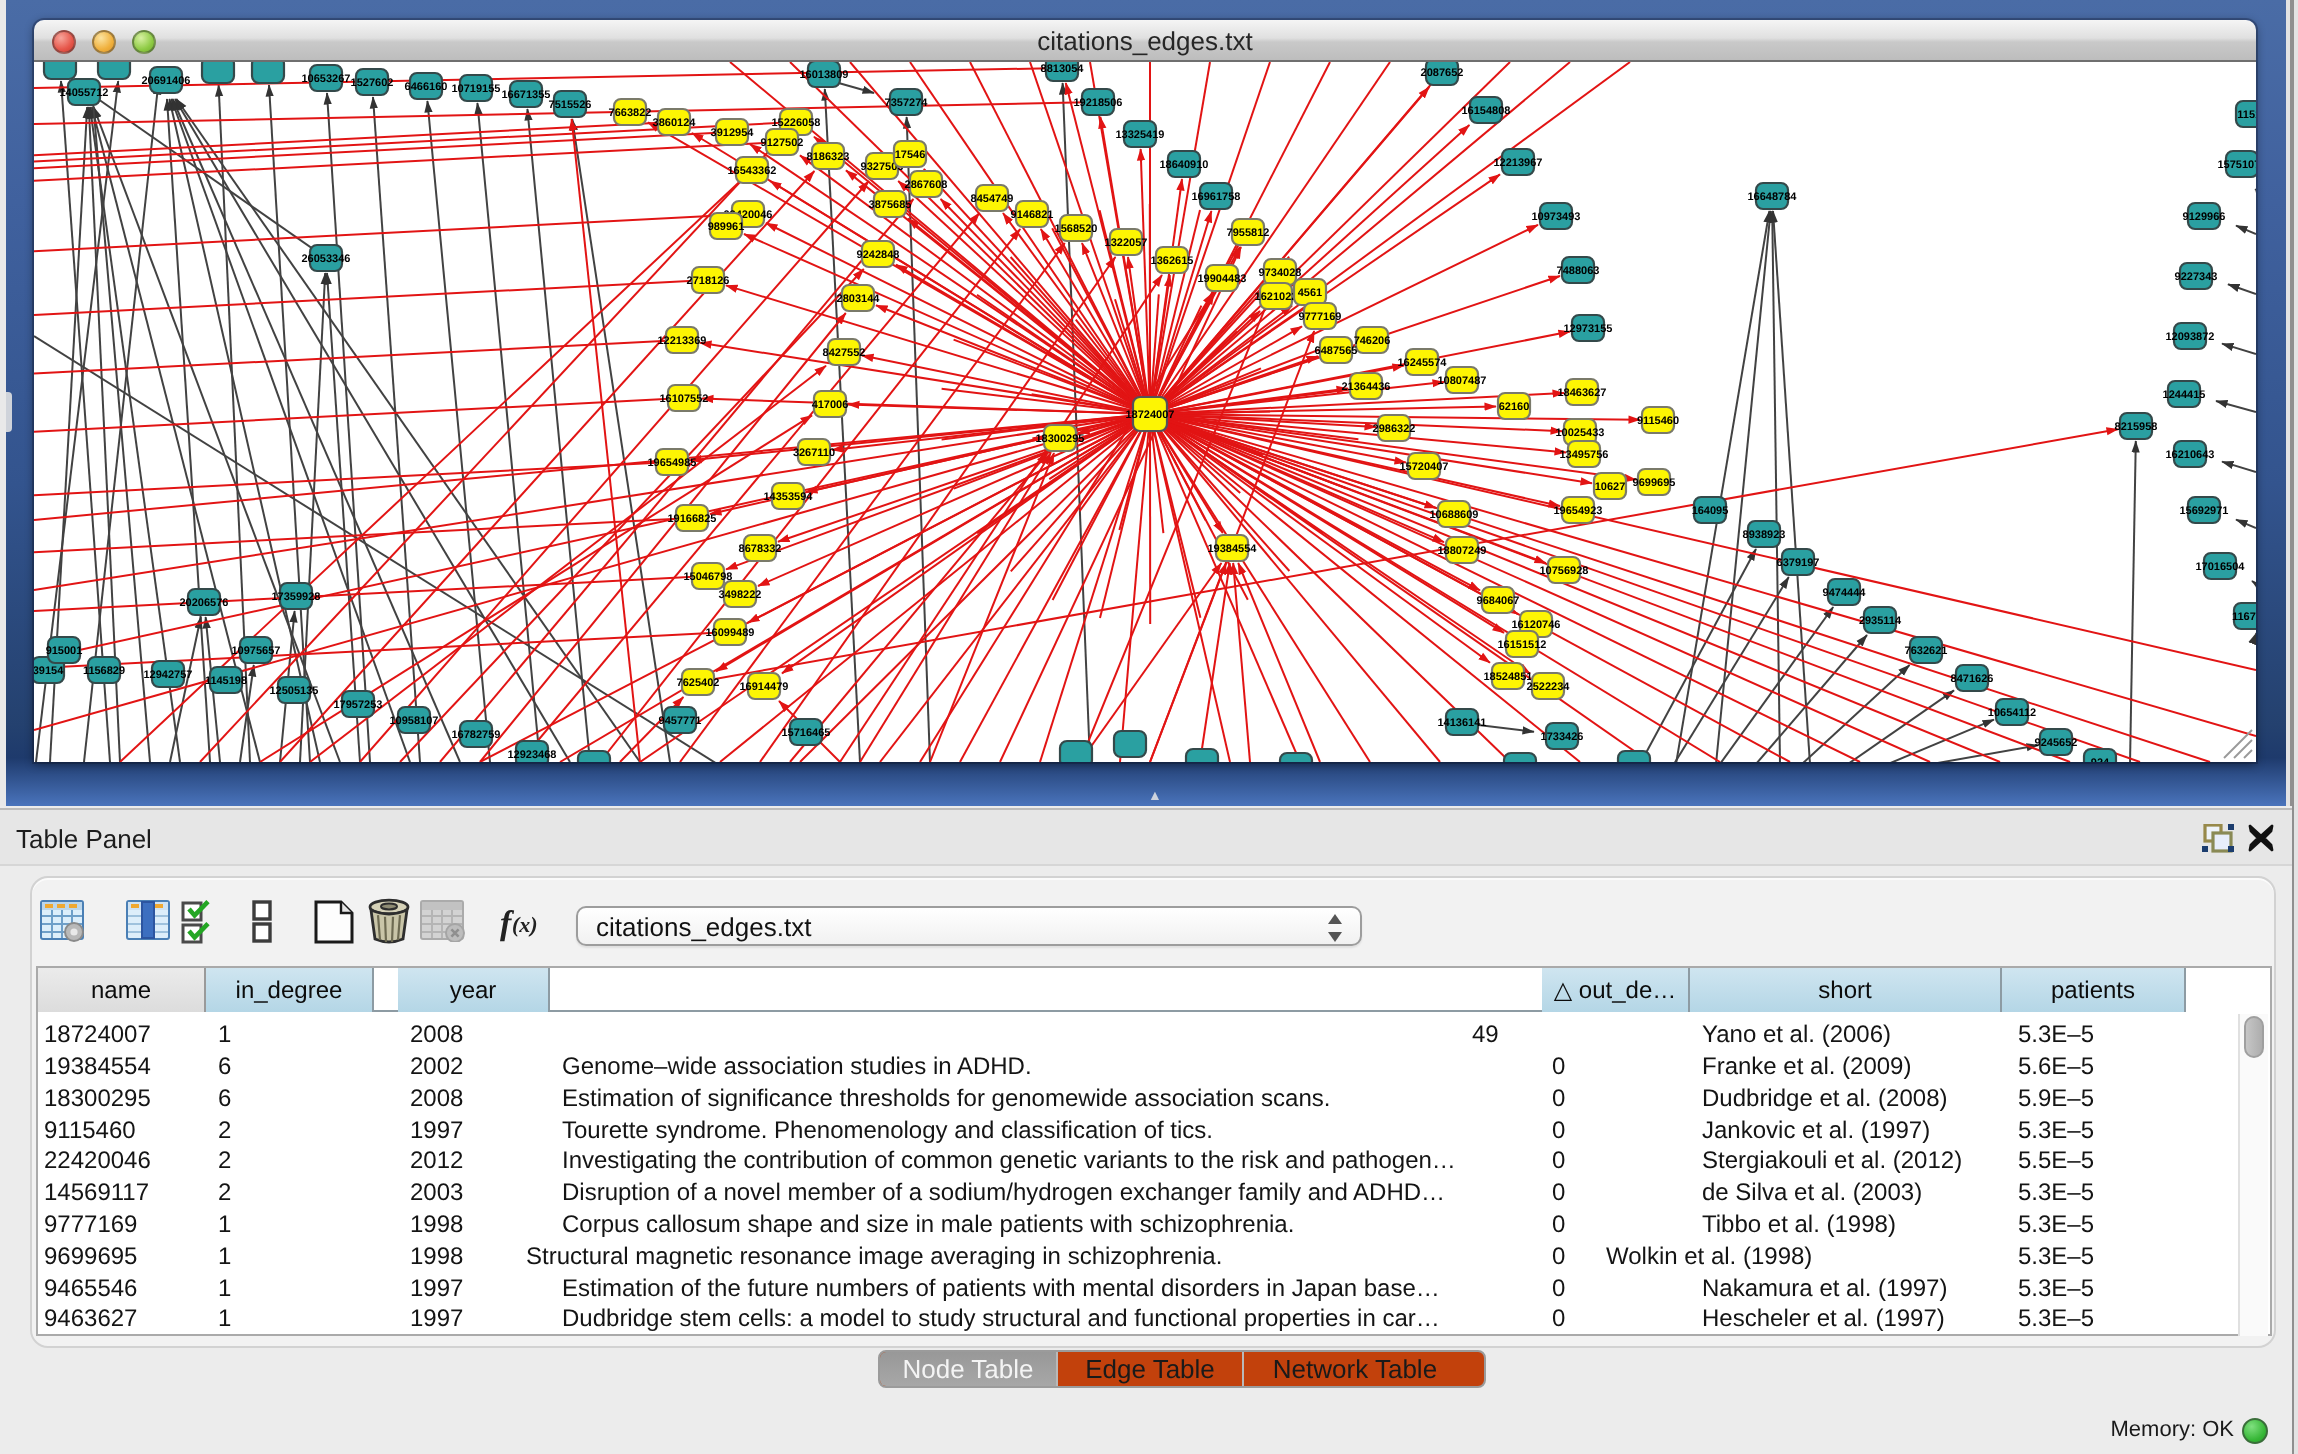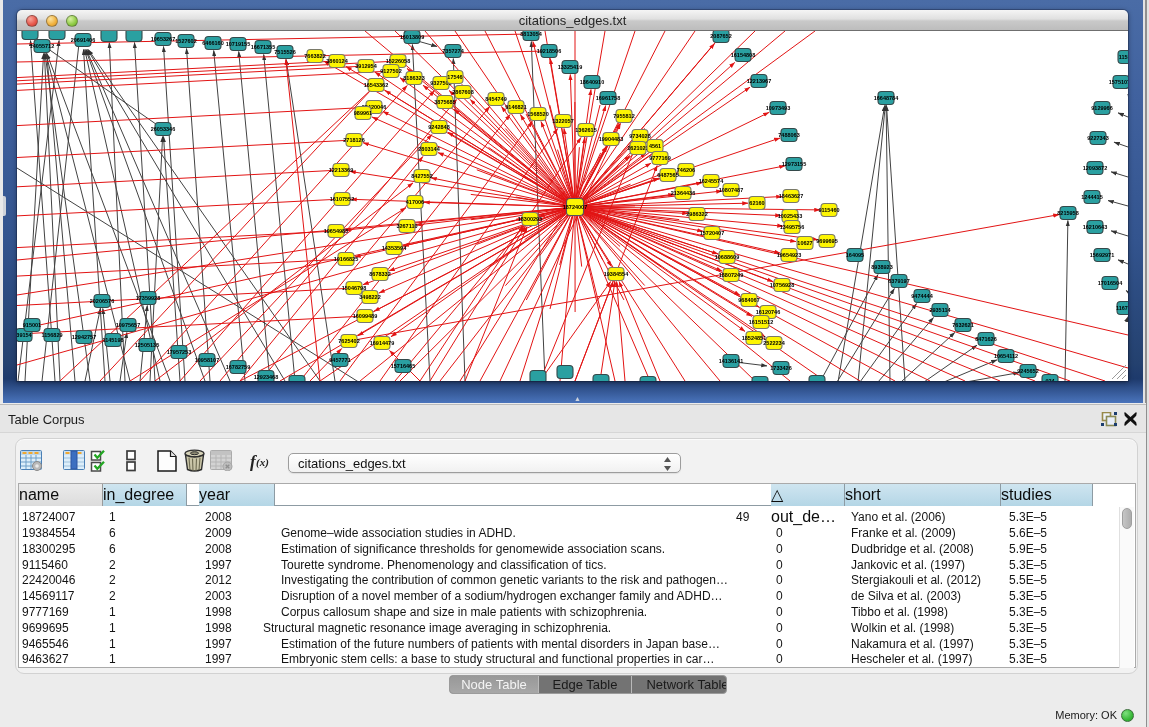--- a/index.html
+++ b/index.html
@@ -35,31 +35,31 @@
  border:1px solid #d2d2d2;border-radius:9px;box-shadow:inset 0 1px 0 #fbfbfb}
 
 .ic{position:absolute;top:46px}
 
 #combo{position:absolute;left:288px;top:50px;width:393px;height:20px;background:linear-gradient(#ffffff,#f1f1f1);
  border:1px solid #9d9d9d;border-radius:5px;box-shadow:0 1px 1px rgba(0,0,0,.08)}
 #combo .ct{position:absolute;left:9px;top:2px;font-size:13px;color:#111}
 
 #tbl{position:absolute;left:18px;top:80px;width:1118px;height:185px;background:#fff;border:1px solid #aaa}
 .hc{position:absolute;top:0;height:22px;border-right:1px solid #8d9ba3;background:linear-gradient(#cfe5f0,#b4d6e6);
- font-size:16px;color:#0c0c0c;text-align:left;line-height:22px}
+ font-size:12px;color:#0c0c0c;text-align:center;line-height:22px}
 .hc.gray{background:linear-gradient(#ebebeb,#dcdcdc);border-right:1px solid #9a9a9a}
 #hdr{position:absolute;left:0;top:0;width:1074px;height:22px;border-bottom:1px solid #8d9ba3}
 .rw{position:absolute;left:0;width:1100px;height:16px;font-size:12px;color:#141414}
 .rw span{position:absolute;top:0;white-space:nowrap}
 .rw .tr{overflow:hidden;text-overflow:clip}
 #vsb{position:absolute;right:1px;top:23px;width:15px;height:161px;background:#fafafa;border-left:1px solid #e0e0e0}
 #vsb .th{position:absolute;left:2px;top:1px;width:10px;height:21px;border-radius:5px;
  background:linear-gradient(90deg,#c6c6c6,#adadad);border:1px solid #9f9f9f}
 
-#tabs{position:absolute;left:449px;top:272px;width:278px;height:19px;background:#737373;
+#tabs{position:absolute;left:439px;top:272px;width:304px;height:19px;background:#c2410c;
  border:1px solid #9b9b9b;border-radius:4px;overflow:hidden;font-size:13px}
 #tabs .sg{position:absolute;top:0;height:19px;text-align:center;line-height:18px;color:#1a1a1a}
 #tabs .sel{background:linear-gradient(#989898,#a9a9a9);color:#f4f4f4}
 #tabs .sp{position:absolute;top:0;width:1px;height:19px;background:#b9b9b9}
 
 #mem{position:absolute;right:29px;top:306px;font-size:11px;color:#1a1a1a}
 #dot{position:absolute;left:1121px;top:306px;width:13px;height:13px;border-radius:50%;
  background:radial-gradient(circle at 35% 30%,#7fe07f,#35b635 65%,#2a9c2a);border:1px solid #3a6e3a}
 </style></head>
 <body>
@@ -628,21 +628,21 @@
         </div>
   </div>
   <div id="lnotch"></div>
   <div id="grab">▲</div>
  </div>
  <div id="redge">
       <div class="dl"></div>
     </div>
  <div id="south">
   <div id="tph">
-        <div class="t">Table Corpus</div>
+        <div class="t">Table Panel</div>
    <svg style="position:absolute;left:1101px;top:7px" width="17" height="15">
     <rect x="1.5" y="0.5" width="8" height="8" fill="#eef3fa" stroke="#97894a" stroke-width="1.6"></rect>
     <rect x="5.5" y="4.5" width="9" height="9" fill="#e8eefa" stroke="#8a8a55" stroke-width="1.6"></rect>
     <rect x="13" y="0" width="3" height="3" fill="#1c3d6e"></rect>
     <rect x="0" y="11" width="3" height="3" fill="#1c3d6e"></rect>
     <rect x="13" y="11" width="3" height="3" fill="#1c3d6e"></rect>
    </svg>
    <svg style="position:absolute;left:1123px;top:7px" width="15" height="14">
     <path d="M2,1 L7.5,6 L13,1 L12.5,3.5 L9,7 L12.5,10.5 L13,13 L7.5,8 L2,13 L2.5,10.5 L6,7 L2.5,3.5 z" fill="#111" stroke="#111" stroke-width="1.4" stroke-linejoin="round"></path>
    </svg>
@@ -704,34 +704,34 @@
           <path d="M4.5,14 L8,9 L1,9 z" fill="#555"></path>
    </svg>
   </div>
   <div id="tbl">
    <div id="hdr">
     <div class="hc gray" style="left:0;width:84px">name</div>
     <div class="hc" style="left:84px;width:84px">in_degree</div>
     <div class="hc" style="left:180px;width:76px">year</div>
     <div class="hc" style="left:752px;width:74px">△ out_de…</div>
     <div class="hc" style="left:826px;width:156px">short</div>
-    <div class="hc" style="left:982px;width:92px">studies</div>
+    <div class="hc" style="left:982px;width:92px">patients</div>
    </div>
    <div class="rw" style="top:26.2px">
           <span style="left:3px">18724007</span>
           <span style="left:90px">1</span>
           <span style="left:186px">2008</span>
           <span style="left:717px">49</span>
           <span style="left:832px">Yano et al. (2006)</span>
           <span style="left:990px">5.3E–5</span>
         </div>
 <div class="rw" style="top:42.0px">
           <span style="left:3px">19384554</span>
           <span style="left:90px">6</span>
-          <span style="left:186px">2009</span>
+          <span style="left:186px">2002</span>
           <span style="left:262px;width:486px" class="tr">Genome–wide association studies in ADHD.</span>
           <span style="left:757px">0</span>
           <span style="left:832px">Franke et al. (2009)</span>
           <span style="left:990px">5.6E–5</span>
         </div>
 <div class="rw" style="top:57.8px">
           <span style="left:3px">18300295</span>
           <span style="left:90px">6</span>
           <span style="left:186px">2008</span>
           <span style="left:262px;width:486px" class="tr">Estimation of significance thresholds for genomewide association scans.</span>
@@ -774,37 +774,37 @@
           <span style="left:757px">0</span>
           <span style="left:832px">Tibbo et al. (1998)</span>
           <span style="left:990px">5.3E–5</span>
         </div>
 <div class="rw" style="top:136.8px">
           <span style="left:3px">9699695</span>
           <span style="left:90px">1</span>
           <span style="left:186px">1998</span>
           <span style="left:244px;width:486px" class="tr">Structural magnetic resonance image averaging in schizophrenia.</span>
           <span style="left:757px">0</span>
-          <span style="left:832px">Wolkin et al. (1998)</span>
+          <span style="left:784px">Wolkin et al. (1998)</span>
           <span style="left:990px">5.3E–5</span>
         </div>
 <div class="rw" style="top:152.6px">
           <span style="left:3px">9465546</span>
           <span style="left:90px">1</span>
           <span style="left:186px">1997</span>
           <span style="left:262px;width:486px" class="tr">Estimation of the future numbers of patients with mental disorders in Japan base…</span>
           <span style="left:757px">0</span>
           <span style="left:832px">Nakamura et al. (1997)</span>
           <span style="left:990px">5.3E–5</span>
         </div>
 <div class="rw" style="top:168.4px">
           <span style="left:3px">9463627</span>
           <span style="left:90px">1</span>
           <span style="left:186px">1997</span>
-          <span style="left:262px;width:486px" class="tr">Embryonic stem cells: a base to study structural and functional properties in car…</span>
+          <span style="left:262px;width:486px" class="tr">Dudbridge stem cells: a model to study structural and functional properties in car…</span>
           <span style="left:757px">0</span>
           <span style="left:832px">Hescheler et al. (1997)</span>
           <span style="left:990px">5.3E–5</span>
         </div>
    <div id="vsb">
           <div class="th"></div>
         </div>
   </div>
   <div id="tabs">
    <div class="sg sel" style="left:0;width:88px">Node Table</div>

